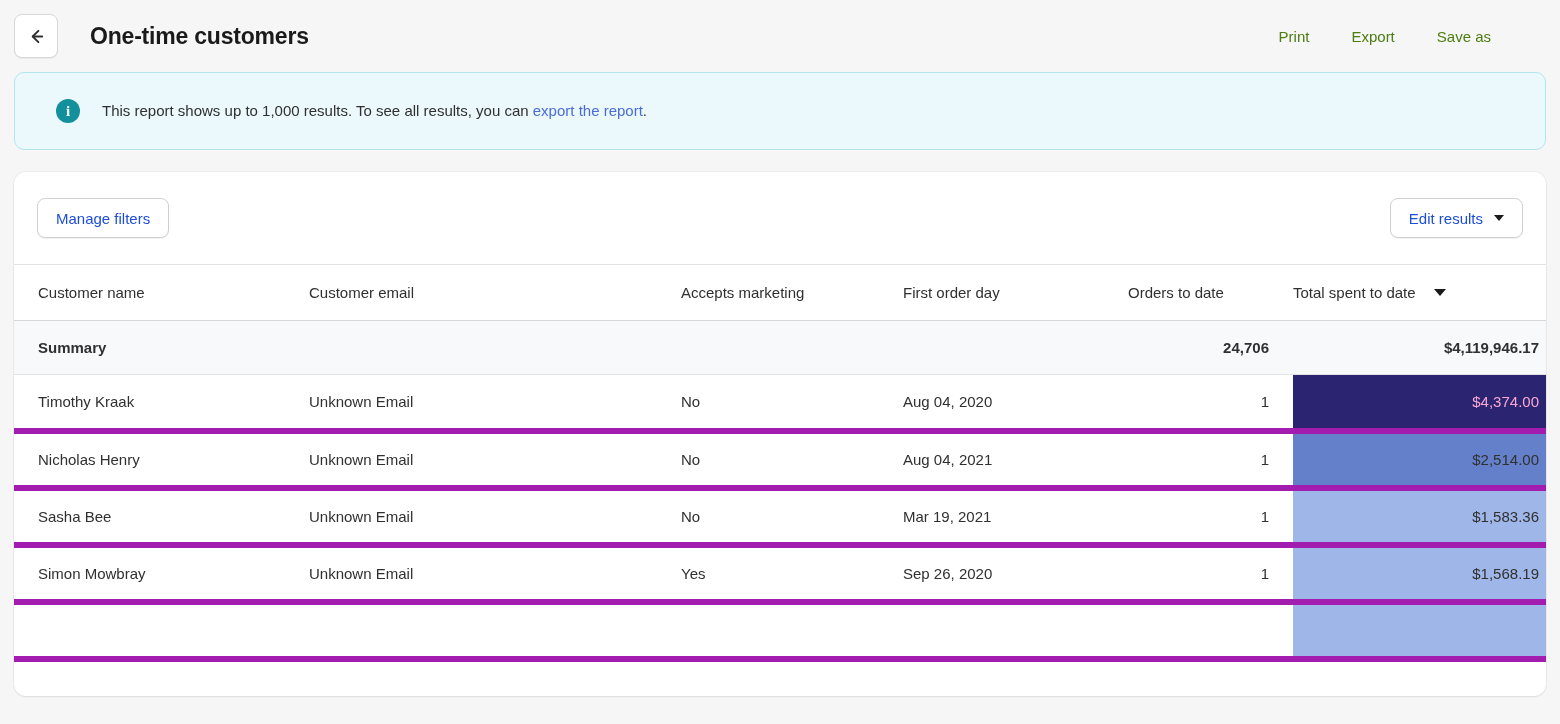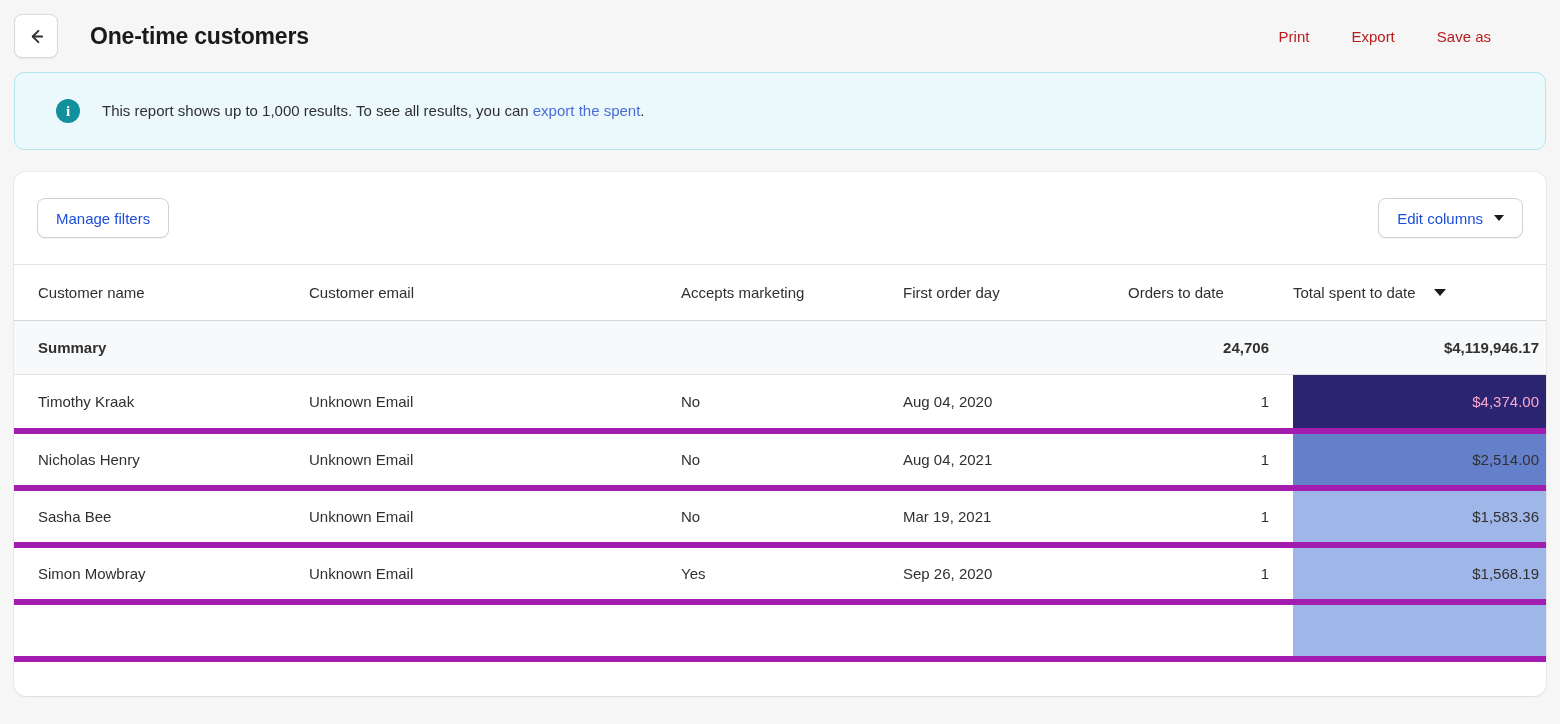--- a/index.html
+++ b/index.html
@@ -40,21 +40,21 @@
     white-space: nowrap;
   }
   .topbar-actions {
     margin-left: auto;
     display: flex;
     align-items: center;
     gap: 22px;
   }
   .top-action {
     font-size: 15px;
-    color: #b91c1c;
+    color: #4d7c0f;
     background: transparent;
     border: none;
     padding: 8px 10px;
     border-radius: 8px;
     cursor: pointer;
     font-family: inherit;
     white-space: nowrap;
   }
 
   
@@ -245,30 +245,30 @@
     <button class="top-action">Export</button>
     <button class="top-action">Save as</button>
   </div>
 </div>
 
 <div class="banner">
   <div class="banner-icon">
     <span>i</span>
   </div>
   <div class="banner-text">
-    <span>This report shows up to 1,000 results. To see all results, you can </span><a class="banner-link">export the spent</a><span>.</span>
+    <span>This report shows up to 1,000 results. To see all results, you can </span><a class="banner-link">export the report</a><span>.</span>
   </div>
 </div>
 
 <div class="card">
 
   <div class="card-toolbar">
     <button class="btn">Manage filters</button>
     <button class="btn btn-spacer">
-      <span>Edit columns</span>
+      <span>Edit results</span>
       <span class="caret"></span>
     </button>
   </div>
 
 
   <table class="report">
     <thead>
       <tr>
         <th class="col-name">Customer name</th>
         <th class="col-email">Customer email</th>

